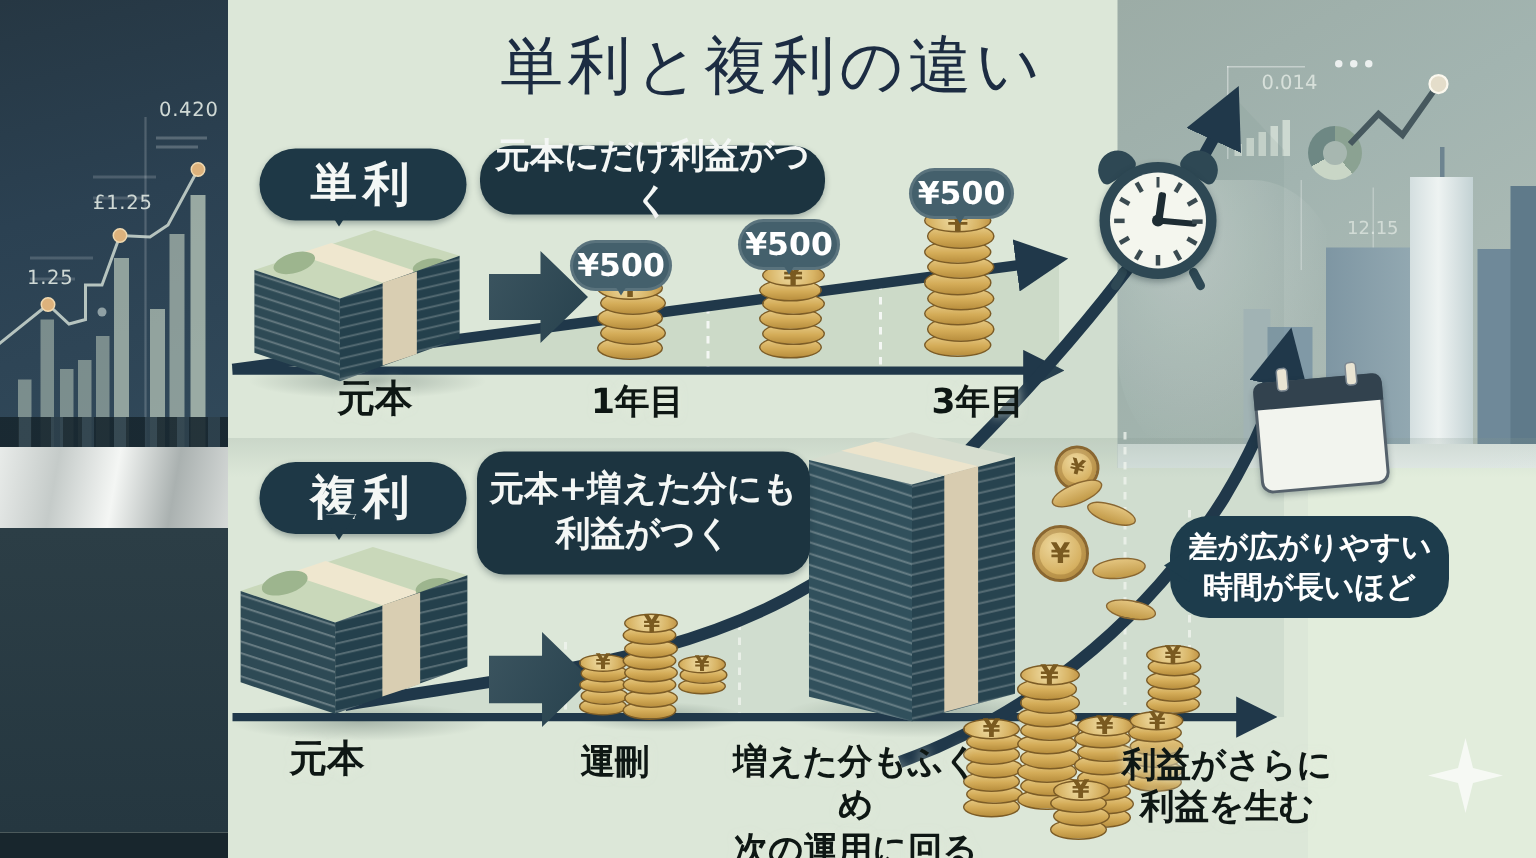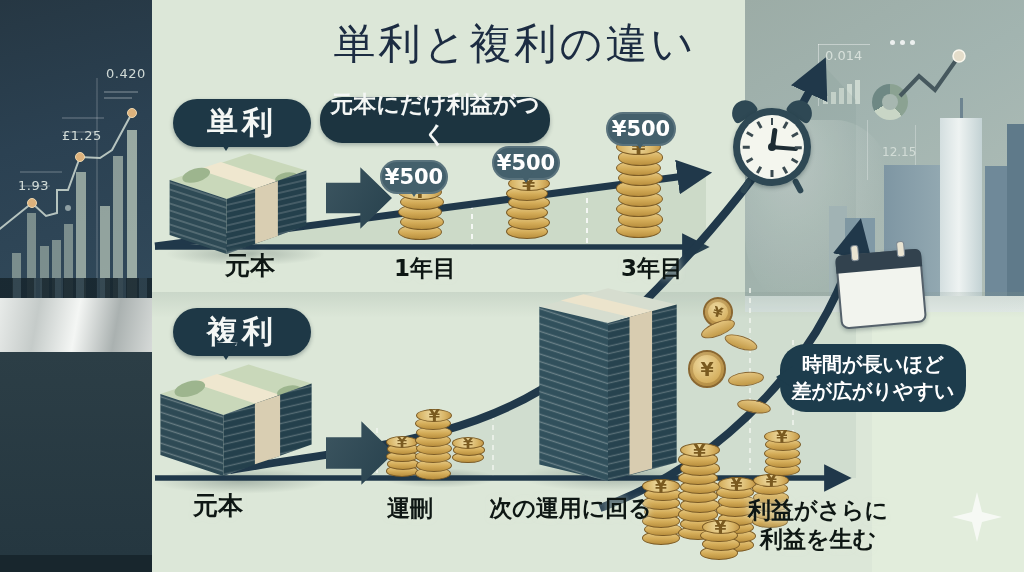--- a/index.html
+++ b/index.html
@@ -9,21 +9,21 @@
   
   .lp-photo{left:0;top:0;width:152px;height:298px;background:linear-gradient(165deg,#263743,#2b4152 45%,#31495a);}
   .lp-stripes{left:0;top:278px;width:152px;height:20px;background:repeating-linear-gradient(90deg,#17262e 0 13px,#2c3f4a 13px 21px);opacity:.9;}
   .lp-silver{left:0;top:298px;width:152px;height:54px;background:linear-gradient(100deg,#e8ebe9,#c5cbc9 25%,#f4f6f4 50%,#aab1b0 75%,#d6dad8);}
   .lp-dark{left:0;top:352px;width:152px;height:203px;background:linear-gradient(180deg,#2c3e46,#253740);}
   .lp-foot{left:0;top:555px;width:152px;height:17px;background:#18262d;}
   .lp-num{color:#d9e2dd;font-size:13px;letter-spacing:.5px;opacity:.95;}
   
   .right-panel{left:745px;top:0;width:279px;height:312px;background:linear-gradient(150deg,#9caca6 0%,#a2b4b0 40%,#b2bfb8 100%);}
   .right-panel .base{left:0;bottom:0;top:auto;width:279px;height:16px;background:rgba(235,242,238,.85);}
-  .rp-num{color:#dde5df;font-size:13px;opacity:.9;}
+  .rp-num{color:#dde5df;font-size:13px;opacity:.9;margin-left:16px;}
   .rp-line{background:rgba(255,255,255,.4);}
   .bld{bottom:16px;top:auto;}
   .win-grid{background-image:repeating-linear-gradient(90deg,rgba(255,255,255,.45) 0 3px,transparent 3px 9px),
             repeating-linear-gradient(0deg,rgba(255,255,255,.45) 0 2px,transparent 2px 8px);}
   .win-rows{background-image:repeating-linear-gradient(0deg,rgba(255,255,255,.35) 0 2px,transparent 2px 9px);}
   .win-cols{background-image:repeating-linear-gradient(90deg,rgba(120,140,150,.4) 0 2px,transparent 2px 8px);}
   .donut{width:36px;height:36px;border-radius:50%;background:conic-gradient(#8ba292 0 140deg,#c9d6c6 140deg 240deg,#6e8884 240deg 360deg);}
   .donut::after{content:"";position:absolute;inset:10px;border-radius:50%;background:#a7b7b0;}
   .ghost{background:radial-gradient(ellipse at 30% 20%,rgba(248,250,245,.35),transparent 65%);}
   
@@ -110,21 +110,21 @@
           <line x1="20" y1="126" x2="50" y2="126"></line>
         </g>
       <polyline points="-4,172 32,143 46,156 57,153 57,130 68,130 80,97 100,98 112,90 132,53" fill="none" stroke="#cfdad2" stroke-width="2" opacity=".85"></polyline>
       <circle cx="68" cy="148" r="3" fill="#8fa0a4"></circle>
       <g fill="#ddb27c" stroke="#f0d9b0" stroke-width="1">
         <circle cx="32" cy="143" r="4.5"></circle>
           <circle cx="80" cy="97" r="4.5"></circle>
           <circle cx="132" cy="53" r="4.5"></circle>
       </g>
     </svg>
-    <div class="lp-num" style="left:18px;top:178px;">1.93</div>
+    <div class="lp-num" style="left:18px;top:178px;">1.25</div>
     <div class="lp-num" style="left:62px;top:128px;">£1.25</div>
     <div class="lp-num" style="left:106px;top:66px;">0.420</div>
   </div>
   <div class="lp-stripes"></div>
   <div class="lp-silver"></div>
   <div class="lp-dark"></div>
   <div class="lp-foot"></div>
 
   <div class="right-panel">
     <div class="ghost" style="left:0;top:120px;width:150px;height:190px;border-radius:40%;"></div>
@@ -259,20 +259,24 @@
       <div class="c" style="bottom: 51.75px; left: 1.8px;"></div>
       <div class="c" style="bottom: 62.1px;"></div>
       <div class="c" style="bottom: 72.45px; left: 1.8px;"></div>
       <div class="c top" style="bottom: 82.8px;"></div>
     </div>
 
   <div class="lbl" style="left:385px;top:254px;width:80px;font-size:23px;">1年目</div>
   <div class="lbl" style="left:612px;top:254px;width:80px;font-size:23px;">3年目</div>
 
   <div class="badge" style="left:173px;top:308px;width:138px;height:48px;">複利</div>
+  <div class="callout" style="left:318px;top:301px;width:222px;height:82px;font-size:23px;border-radius:18px;">
+    <span style="position:static;">元本+増えた分にも</span>
+    <span style="position:static;">利益がつく</span>
+  </div>
 
   <div class="shadow" style="left:152px;top:468px;width:175px;height:26px;"></div>
   <svg class="stacksvg" style="left:152px;top:352px;width:168px;height:126px;" viewBox="0 0 160 120">
       <use href="#stack3d"></use>
     </svg>
   <div class="lbl" style="left:163px;top:490px;width:110px;font-size:25px;">元本</div>
 
   <div class="chev" style="left:326px;top:420px;width:68px;height:66px;"></div>
 
   <div class="shadow" style="left:382px;top:468px;width:115px;height:20px;"></div>
@@ -361,30 +365,31 @@
       <div class="c" style="bottom: 8.28px; left: 1.44px;"></div>
       <div class="c" style="bottom: 16.56px;"></div>
       <div class="c" style="bottom: 24.84px; left: 1.44px;"></div>
       <div class="c top" style="bottom: 33.12px;"></div>
     </div>
 
   <div class="lbl" style="left:330px;top:494px;width:160px;font-size:23px;">
     <div style="position:static;">運刪</div>
   </div>
   <div class="lbl" style="left:478px;top:494px;width:185px;font-size:23px;">
+    <div style="position:static;">増えた分もふくめ</div>
     <div style="position:static;">次の運用に回る</div>
   </div>
   <div class="lbl" style="left:733px;top:496px;width:170px;font-size:23px;">
     <div style="position:static;">利益がさらに</div>
-    <div style="position:static;">利益を生む</div>
+    <div style="position:static;font-family:Liberation Mono, monospace;">利益を生む</div>
   </div>
 
   <div class="time-bubble">
+    <span style="position:static;">差が広がりやすい</span>
     <span style="position:static;">時間が長いほど</span>
-    <span style="position:static;">差が広がりやすい</span>
   </div>
 
   <div class="clock">
     <div class="bell" style="left:-3px;transform:rotate(-32deg);"></div>
     <div class="bell" style="left:55px;transform:rotate(32deg);"></div>
     <div class="leg" style="left:10px;transform:rotate(28deg);"></div>
     <div class="leg" style="left:62px;transform:rotate(-28deg);"></div>
     <div class="ring"></div>
     <div class="face"></div>
     <div class="hand" style="width:5px;height:19px;margin:-19px 0 0 -2.5px;transform:rotate(8deg);"></div>

